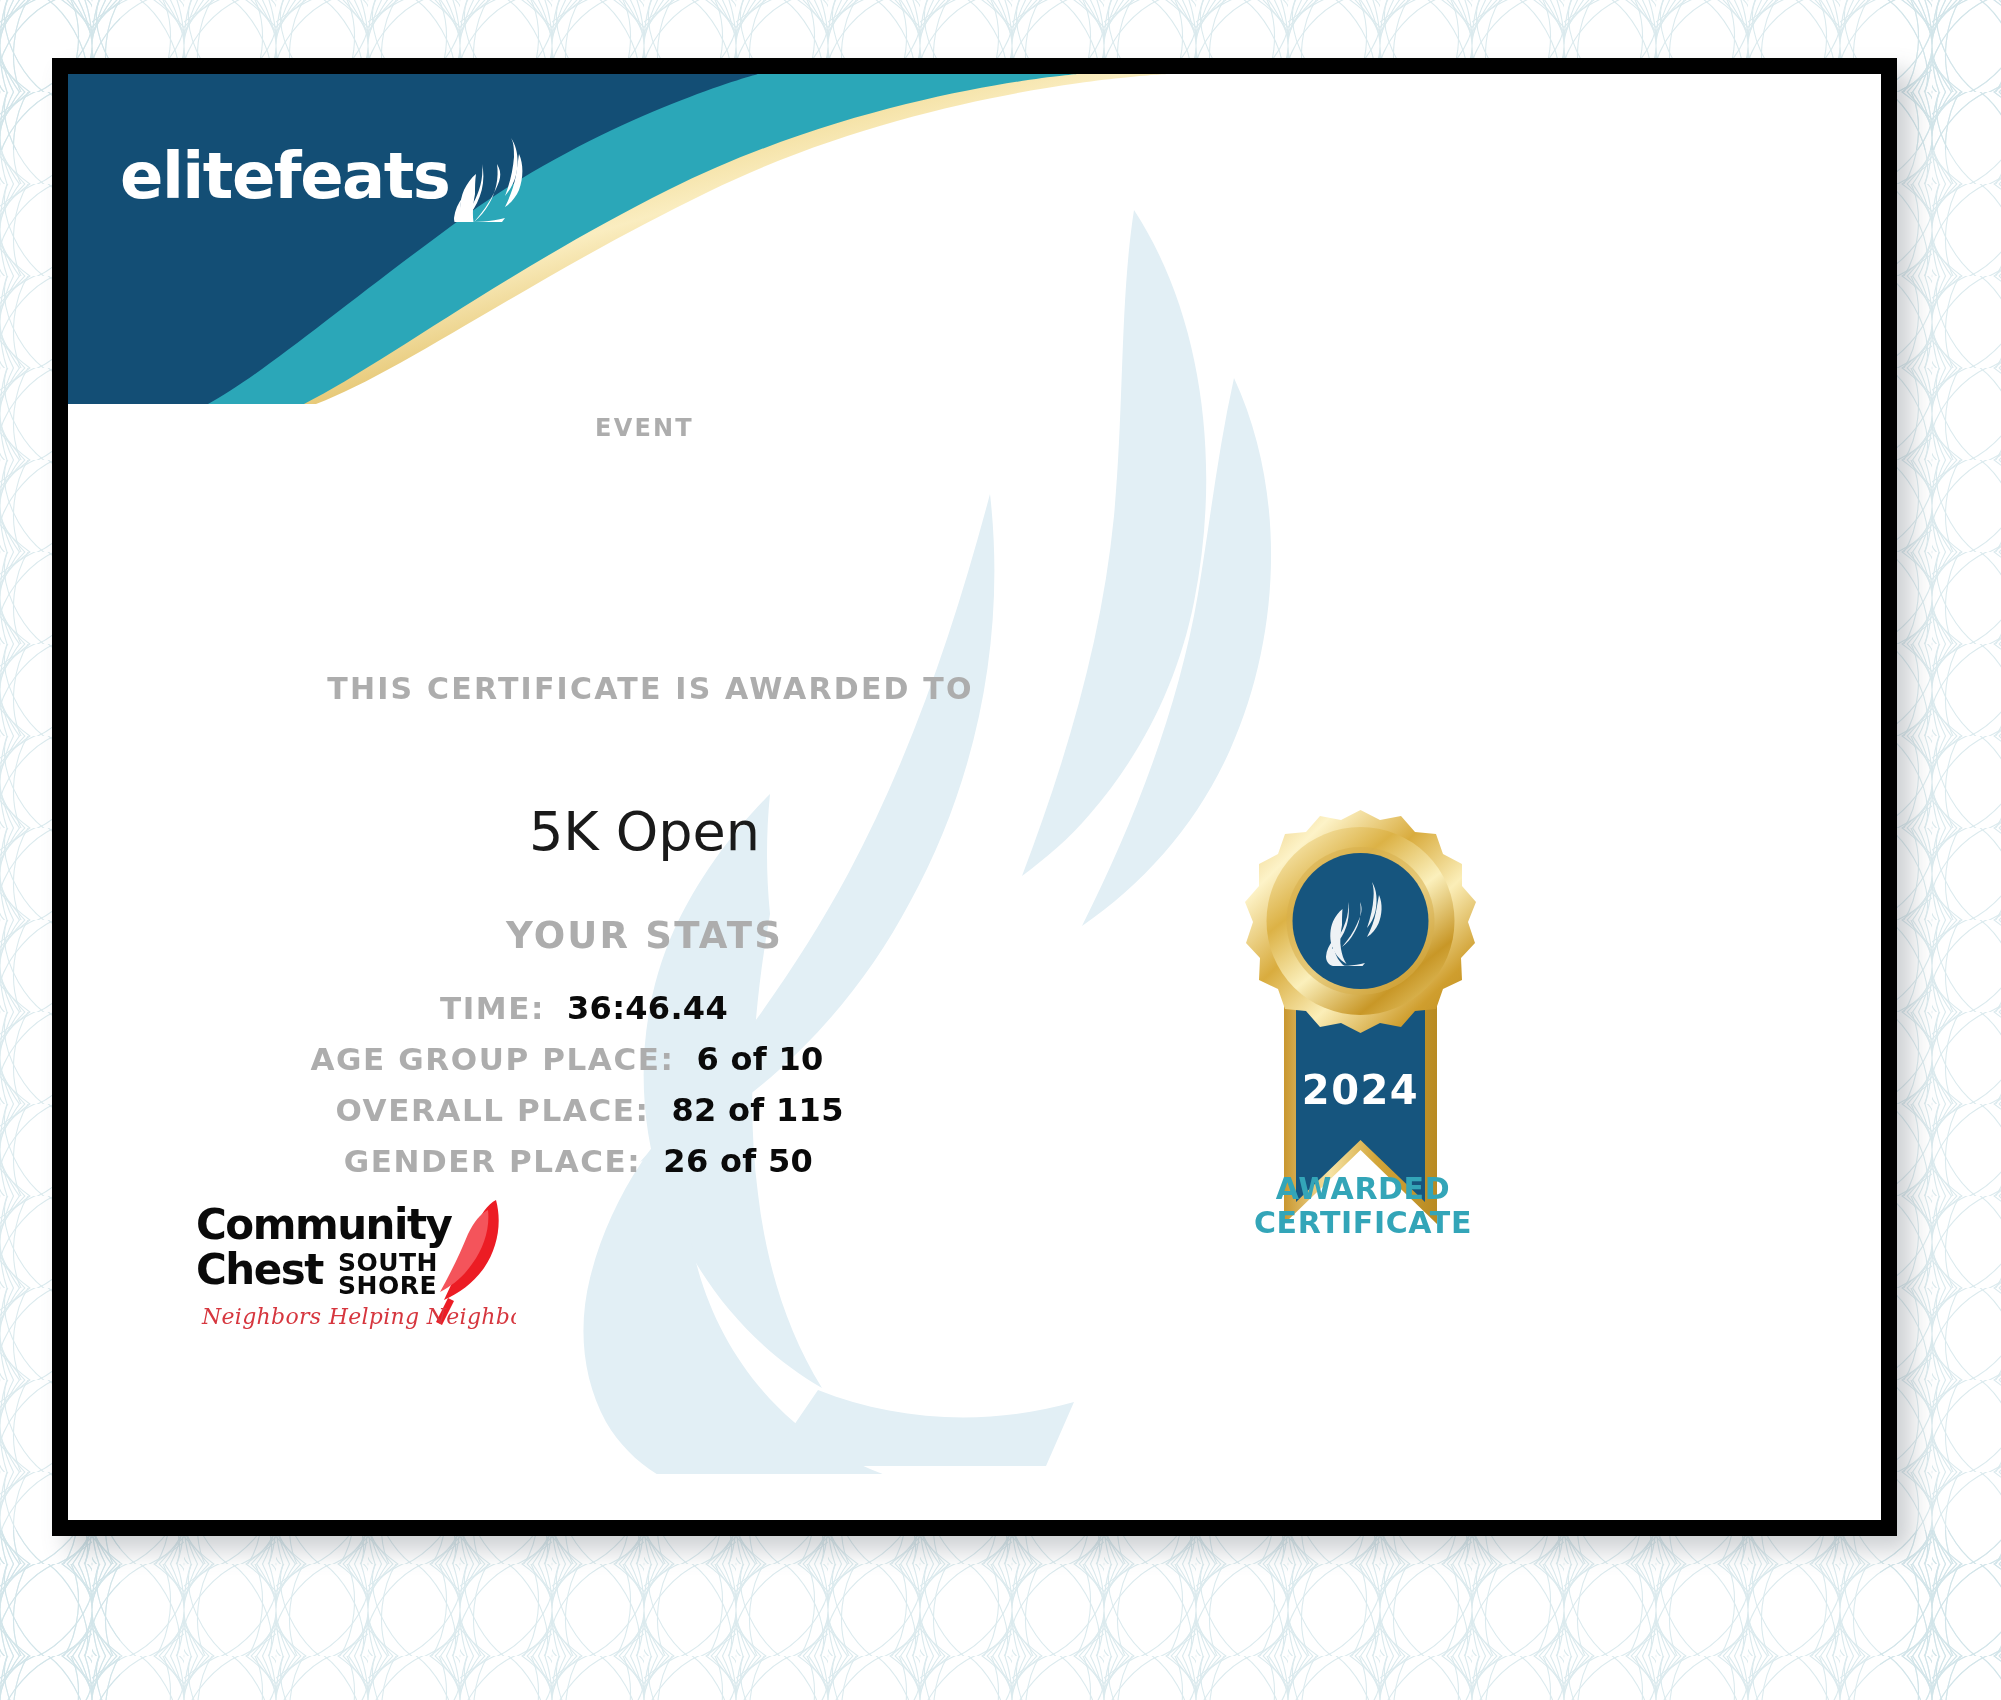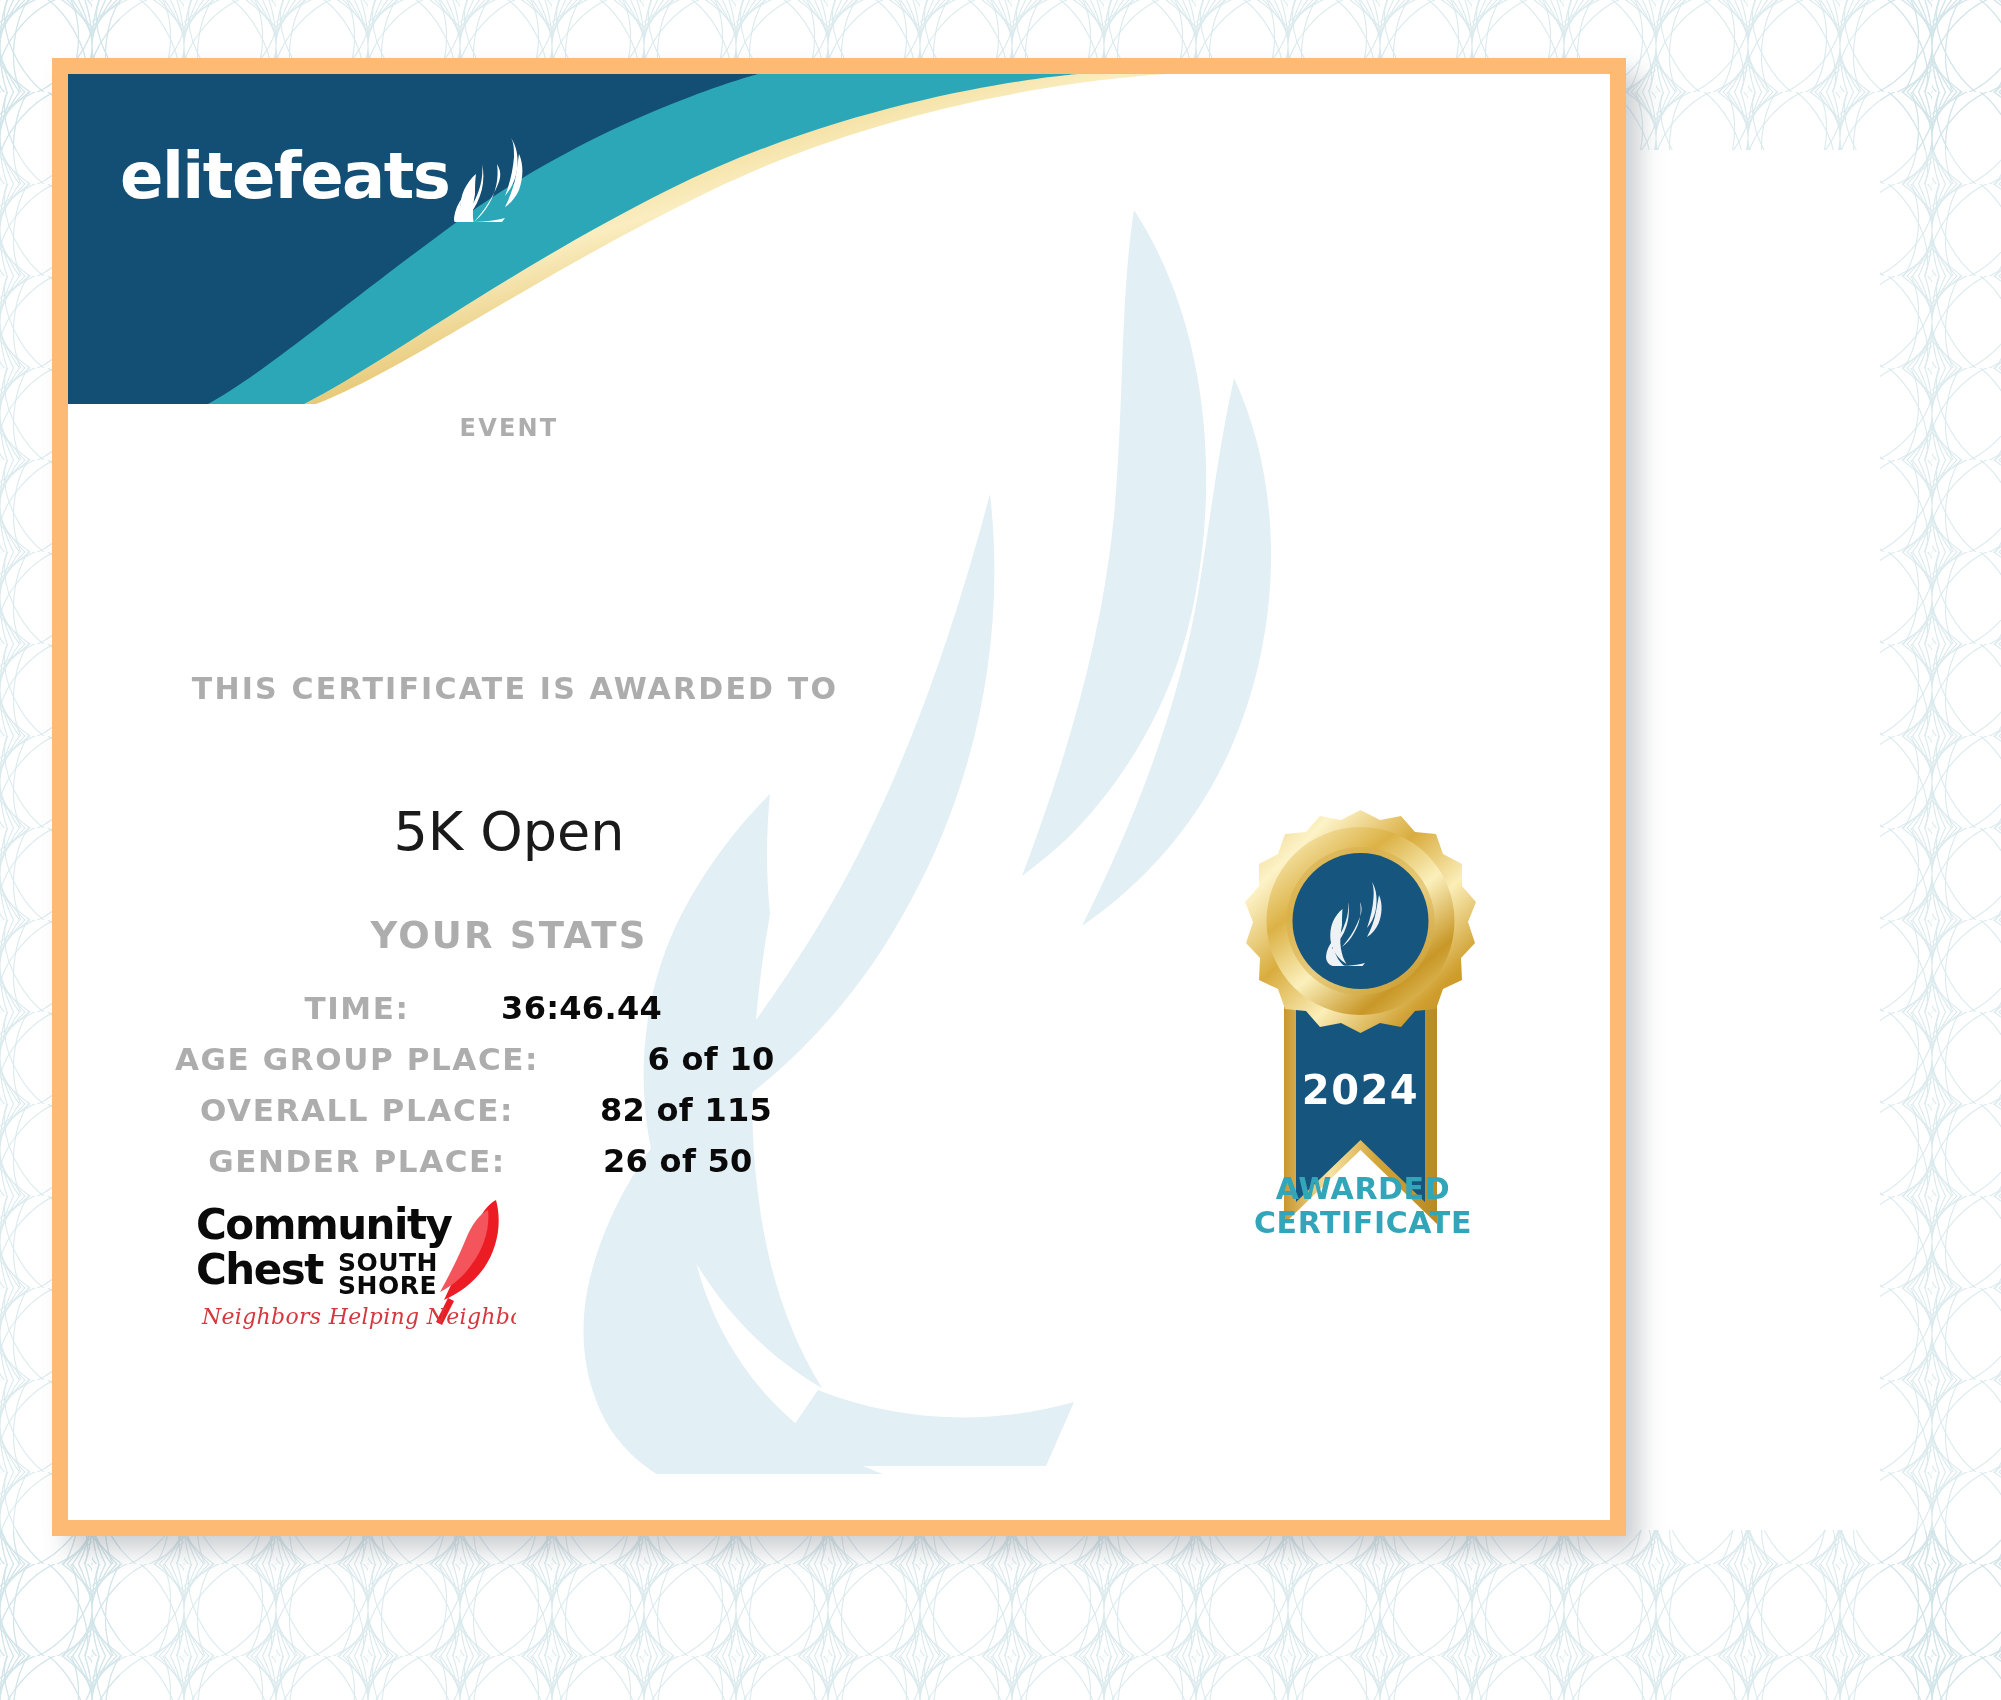--- a/index.html
+++ b/index.html
@@ -20,22 +20,22 @@
   
   .guilloche {
     position:absolute; inset:0;
     z-index:0;
   }
 
   
   .cert-frame {
     position:absolute;
     left:52px; top:58px;
-    width:1574px; height:1478px;
-    background:#fdba74;
+    width:1845px; height:1478px;
+    background:#000000;
     padding:16px;
     box-shadow:14px 14px 22px rgba(90,100,110,0.30);
     z-index:2;
   }
   .cert-inner {
     position:relative;
     width:100%; height:100%;
     background:#ffffff;
     overflow:hidden;
   }
@@ -147,21 +147,21 @@
     letter-spacing:1.6px;
     text-align:right;
     font-family:"DejaVu Sans", sans-serif;
     white-space:nowrap;
   }
   .stat-val {
     color:#0a0a0a;
     font-size:32px;
     font-weight:bold;
     letter-spacing:0.3px;
-    text-align:center;
+    text-align:left;
     margin-left:22px;
     width:300px;
     font-family:"DejaVu Sans", sans-serif;
     white-space:nowrap;
   }
 
   
   .sponsor {
     position:absolute;
     left:128px; top:1120px;

